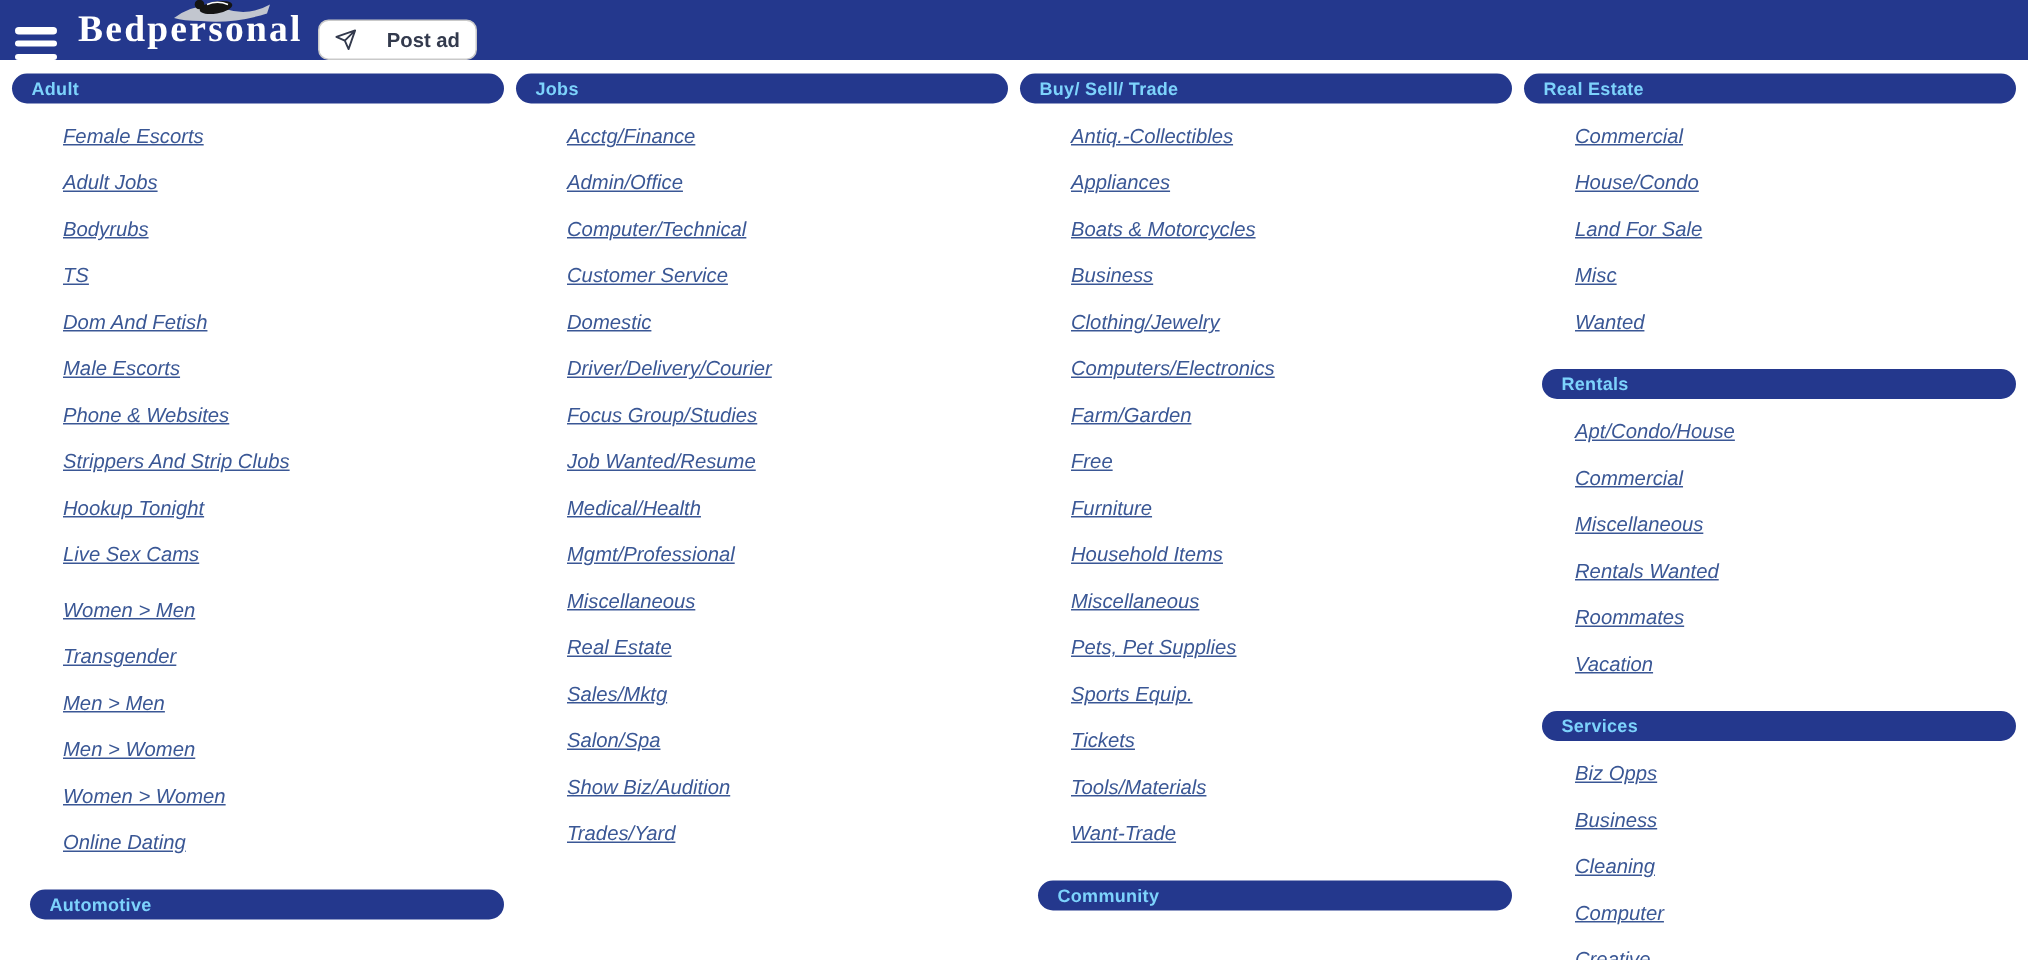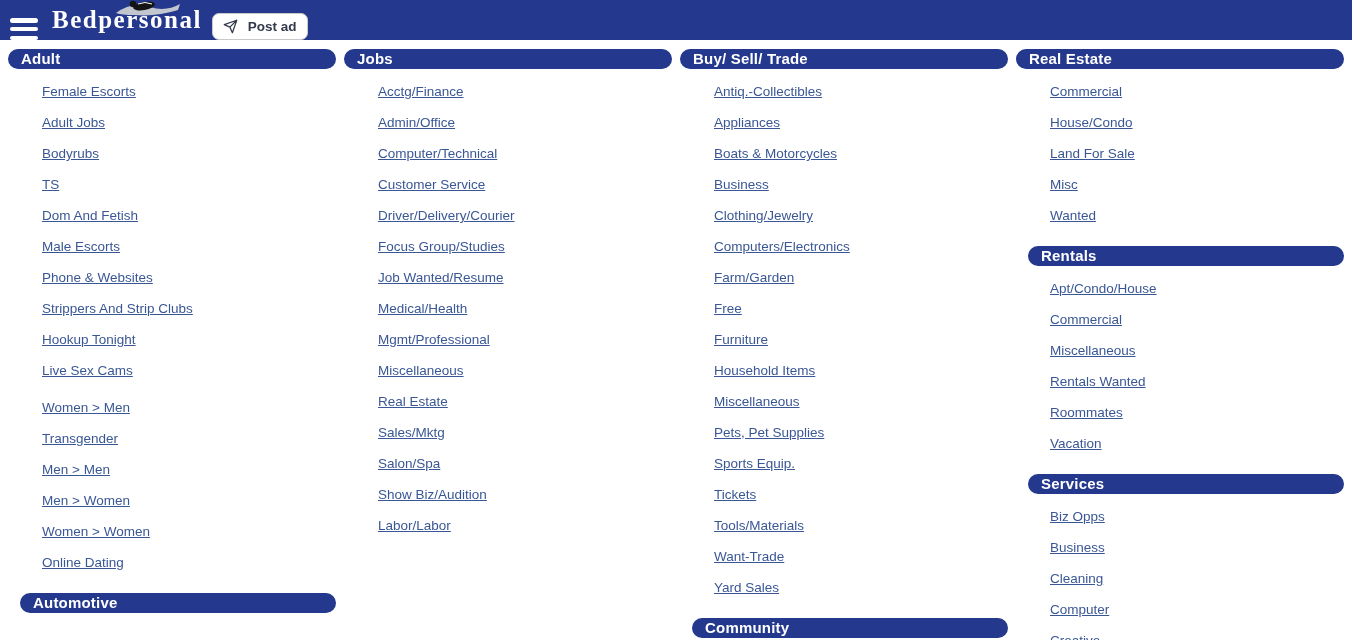--- a/index.html
+++ b/index.html
@@ -45,51 +45,52 @@
     pointer-events: none;
   }
   .postad-btn {
     margin-left: 10px;
     background: #ffffff;
     border: 1px solid #c9c9c9;
     border-radius: 7px;
     height: 27px;
     display: inline-flex;
     align-items: center;
-    gap: 10px;
+    gap: 20px;
     padding: 0 10px;
     font-size: 13.5px;
     font-weight: 700;
     color: #333a4d;
     cursor: pointer;
   }
   
   .main {
     display: flex;
     gap: 8px;
     padding: 9px 8px 0 8px;
   }
   .col { width: 328px; flex: 0 0 328px; }
   .section + .section .pill { margin-top: 16px; margin-left: 12px; }
   .pill {
     height: 20px;
     background: #24388d;
     border-radius: 10px;
-    color: #ffffff;
-    font-size: 15px;
+    color: #7dd3fc;
+    font-size: 12px;
     font-weight: 700;
     line-height: 20px;
     padding-left: 13px;
     letter-spacing: 0.2px;
     cursor: pointer;
   }
   .cat-list {
     list-style: none;
     margin: 6px 0 0 0;
     padding: 0 0 0 34px;
+    font-style: italic;
   }
   .cat-list li { height: 31px; line-height: 31px; }
   .cat-list a {
     color: #3a5795;
     font-size: 13.5px;
     text-decoration: underline;
     cursor: pointer;
   }
 </style>
 </head>
@@ -154,31 +155,32 @@
       </section>
     </div>
     <div class="col">
       <section class="section">
         <div class="pill">Jobs</div>
         <ul class="cat-list">
           <li><a>Acctg/Finance</a></li>
           <li><a>Admin/Office</a></li>
           <li><a>Computer/Technical</a></li>
           <li><a>Customer Service</a></li>
+          <li><a>Domestic</a></li>
           <li><a>Driver/Delivery/Courier</a></li>
           <li><a>Focus Group/Studies</a></li>
           <li><a>Job Wanted/Resume</a></li>
           <li><a>Medical/Health</a></li>
           <li><a>Mgmt/Professional</a></li>
           <li><a>Miscellaneous</a></li>
           <li><a>Real Estate</a></li>
           <li><a>Sales/Mktg</a></li>
           <li><a>Salon/Spa</a></li>
           <li><a>Show Biz/Audition</a></li>
-          <li><a>Labor/Labor</a></li>
+          <li><a>Trades/Yard</a></li>
         </ul>
       </section>
     </div>
     <div class="col">
       <section class="section">
         <div class="pill">Buy/ Sell/ Trade</div>
         <ul class="cat-list">
           <li><a>Antiq.-Collectibles</a></li>
           <li><a>Appliances</a></li>
           <li><a>Boats &amp; Motorcycles</a></li>
@@ -188,21 +190,20 @@
           <li><a>Farm/Garden</a></li>
           <li><a>Free</a></li>
           <li><a>Furniture</a></li>
           <li><a>Household Items</a></li>
           <li><a>Miscellaneous</a></li>
           <li><a>Pets, Pet Supplies</a></li>
           <li><a>Sports Equip.</a></li>
           <li><a>Tickets</a></li>
           <li><a>Tools/Materials</a></li>
           <li><a>Want-Trade</a></li>
-          <li><a>Yard Sales</a></li>
         </ul>
       </section>
       <section class="section">
         <div class="pill">Community</div>
       </section>
     </div>
     <div class="col">
       <section class="section">
         <div class="pill">Real Estate</div>
         <ul class="cat-list">

